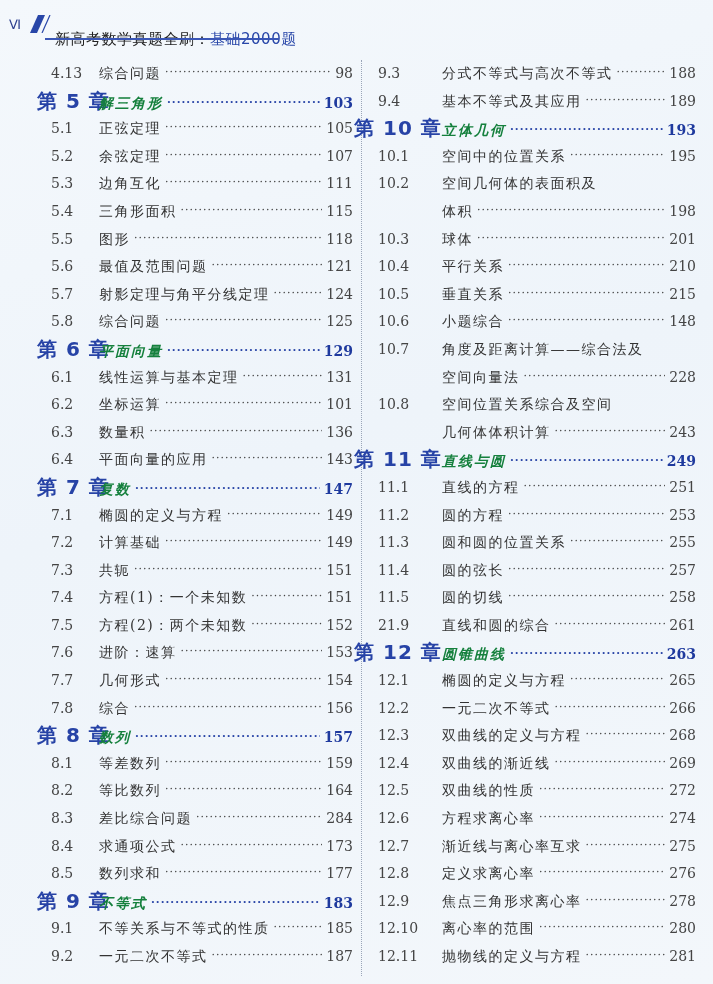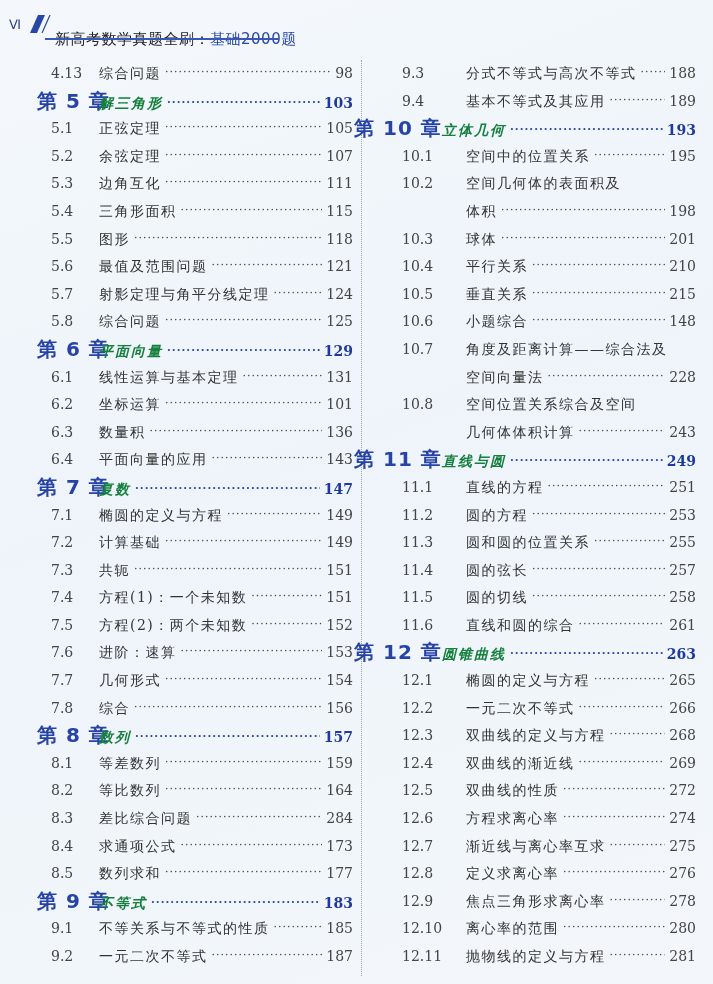--- a/index.html
+++ b/index.html
@@ -41,21 +41,21 @@
   }
   .row .num { flex: 0 0 auto; color: #444; font-family: "DejaVu Serif", serif; }
   .row .title { flex: 0 0 auto; color: #333; letter-spacing: 1.5px; }
   .row .dots {
     flex: 1 1 auto; overflow: hidden; margin: 0 4px; color: #444;
     letter-spacing: 1px; font-size: 11px; position: relative; top: -2px;
   }
   .row .dots::before { content: "····································································"; }
   .row .page { flex: 0 0 auto; color: #444; font-family: "DejaVu Serif", serif; text-align: right; }
   .row.sec .num { width: 62px; padding-left: 14px; box-sizing: border-box; }
-  .col-right .row.sec .num { width: 66px; padding-left: 2px; margin-left: 24px; }
+  .col-right .row.sec .num { width: 66px; padding-left: 2px; }
   .row.cont .num { visibility: hidden; }
   .row.chap { font-weight: bold; }
   .row.chap .num { width: 62px; color: #2743a6; font-family: "DejaVu Sans", sans-serif; font-size: 20px; letter-spacing: 1px; }
   .col-right .row.chap .num { width: 66px; margin-left: -22px; padding-left: 0; }
   .col-right .row.chap .title { margin-left: 22px; }
   .row.chap .title { color: #15803d; font-family: "DejaVu Sans", sans-serif; letter-spacing: 2px; font-style: italic; }
   .row.chap .dots { color: #2743a6; }
   .row.chap .page { color: #1f3a9e; font-family: "DejaVu Serif", serif; }
   .row.nodots .dots::before { content: ""; }
 </style>
@@ -391,21 +391,21 @@
       <span class="dots"></span>
       <span class="page">257</span>
     </div>
     <div class="row sec">
       <span class="num">11.5</span>
       <span class="title">圆的切线</span>
       <span class="dots"></span>
       <span class="page">258</span>
     </div>
     <div class="row sec">
-      <span class="num">11.6</span>
+      <span class="num">21.9</span>
       <span class="title">直线和圆的综合</span>
       <span class="dots"></span>
       <span class="page">261</span>
     </div>
     <div class="row chap">
       <span class="num">第 12 章</span>
       <span class="title">圆锥曲线</span>
       <span class="dots"></span>
       <span class="page">263</span>
     </div>

